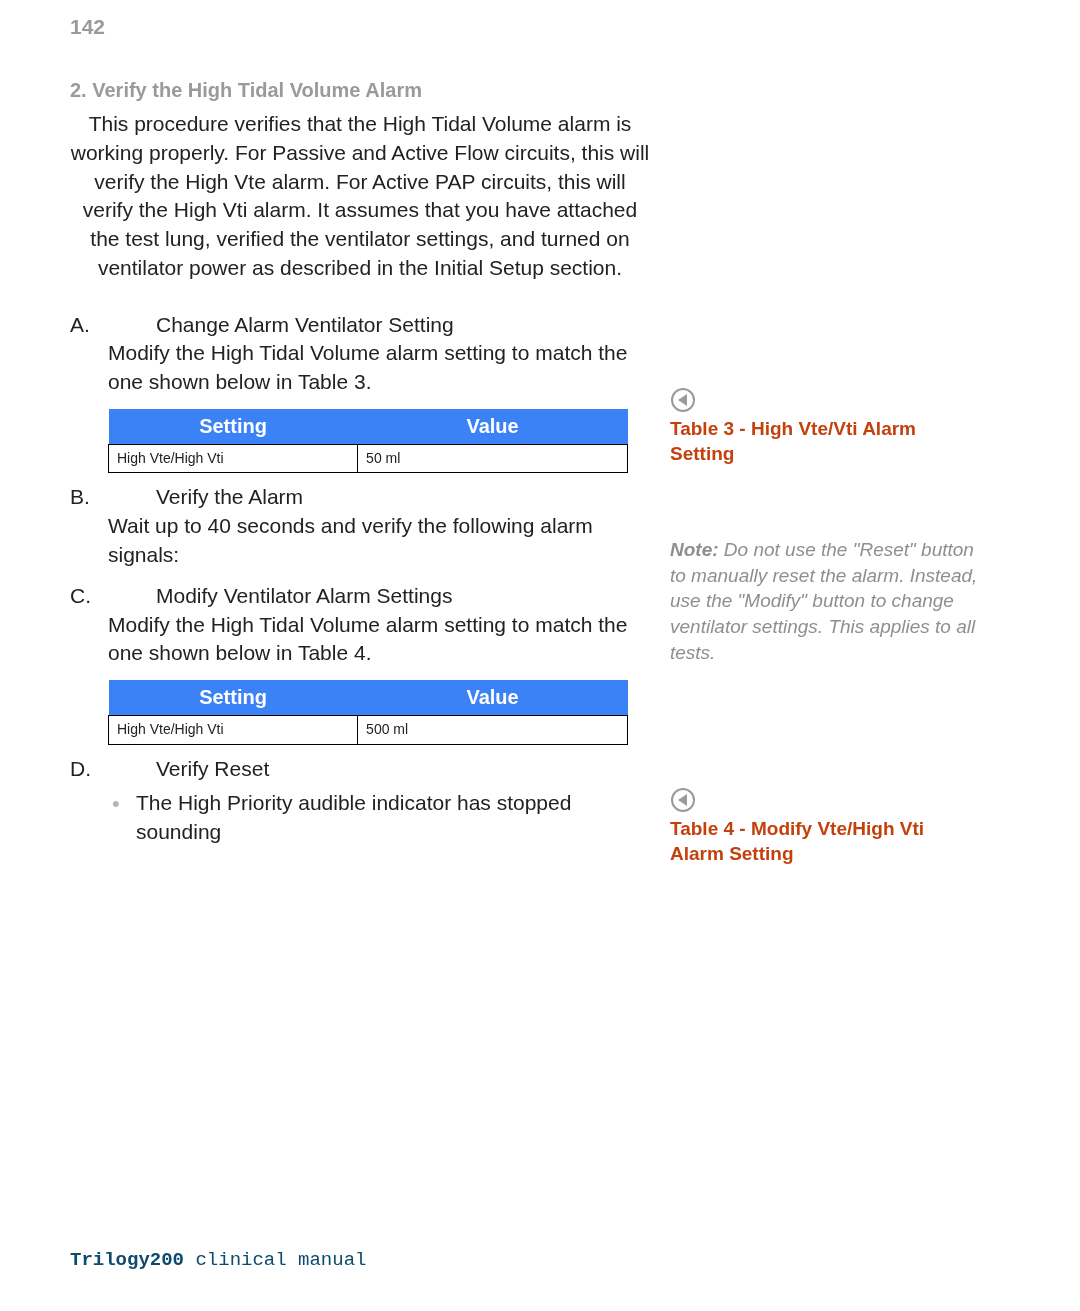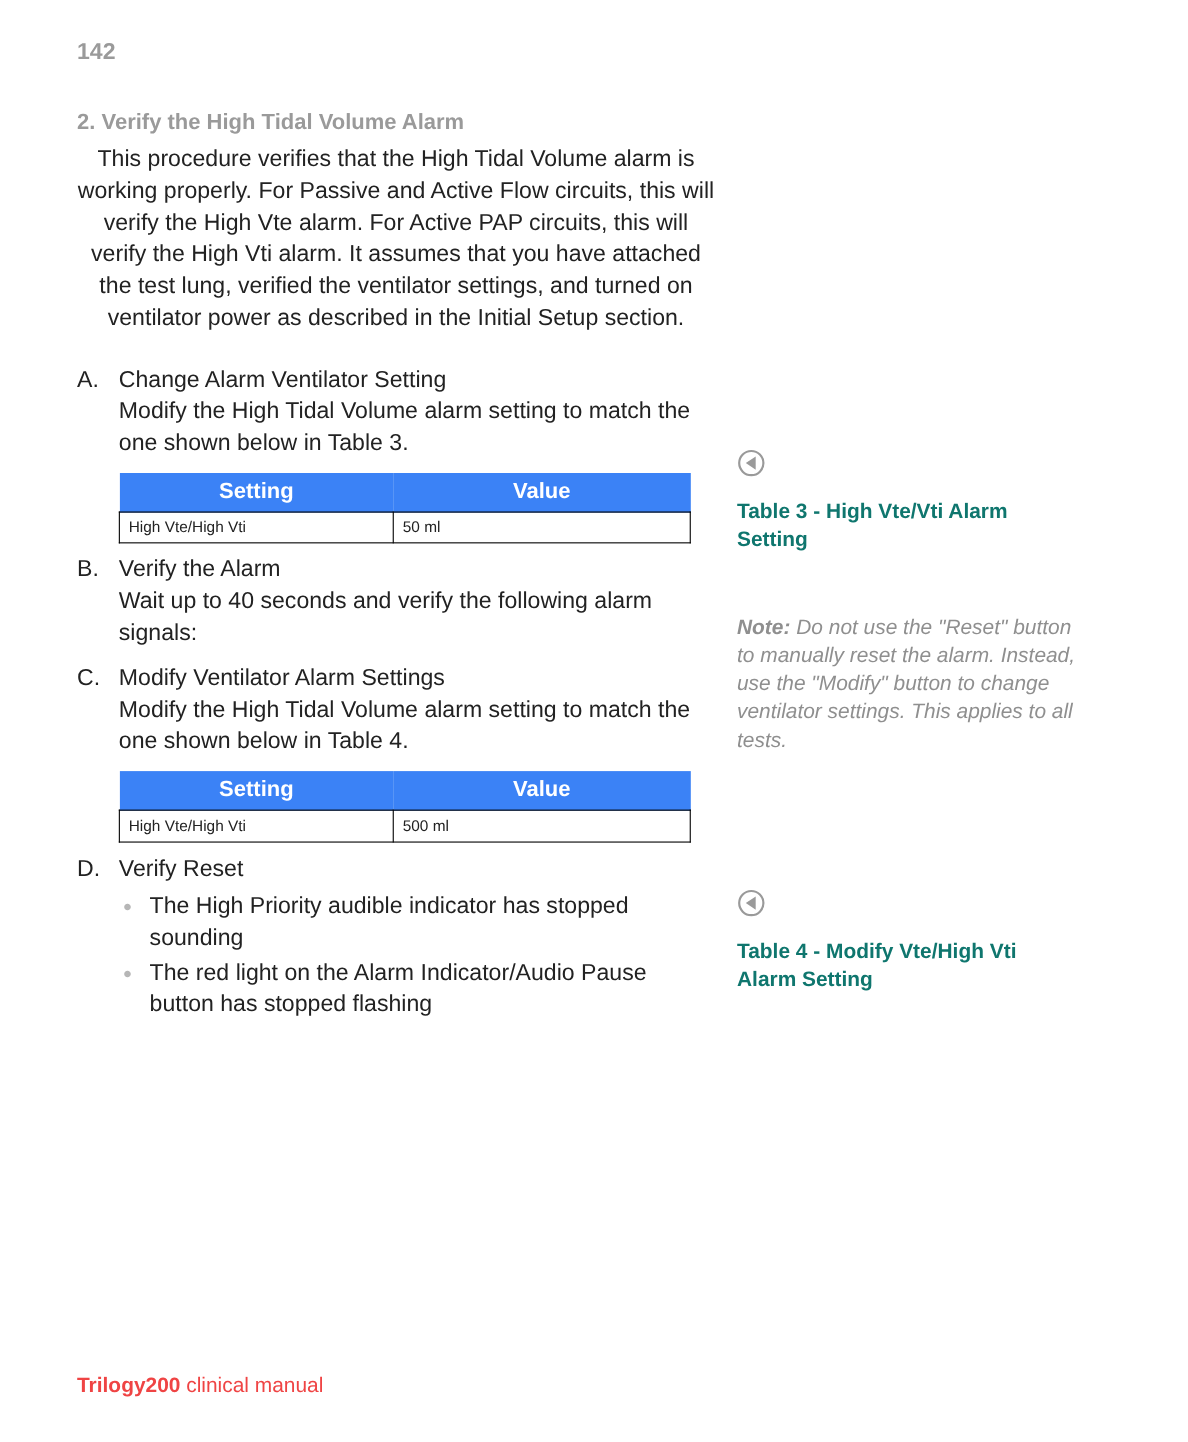--- a/index.html
+++ b/index.html
@@ -8,21 +8,21 @@
     background: #fff;
     width: 1080px;
     font-family: "Myriad Pro", "Segoe UI", Arial, sans-serif;
     color: #222;
   }
   .page {
     position: relative;
     width: 1080px;
     height: 1311px;
     box-sizing: border-box;
-    padding: 36px 70px 40px 70px;
+    padding: 15px 70px 40px 70px;
   }
   .page-num {
     font-weight: 700;
     font-size: 21px;
     color: #9a9a9a;
   }
   .main-row {
     display: flex;
     align-items: flex-start;
   }
@@ -63,20 +63,21 @@
     position: relative;
     margin-bottom: 8px;
   }
   ol.alpha > li > .lead {
     position: absolute;
     left: 0;
     top: 0;
   }
   ol.alpha > li > .li-body {
     display: block;
+    margin-left: 48px;
   }
   ol.alpha > li > p {
     margin: 0 0 12px 0;
   }
   ul.bullets {
     list-style: none;
     padding: 0;
     margin: 6px 0 6px 0;
   }
   ul.bullets > li {
@@ -120,42 +121,43 @@
   .pointer-icon {
     display: inline-block;
     width: 26px;
     height: 26px;
     vertical-align: top;
   }
   .pointer-icon svg { display:block; }
   .table-caption {
     font-size: 19px;
     font-weight: 700;
-    color: #0f766e;
+    color: #c2410c;
     line-height: 1.3;
-    margin-top: 20px;
+    margin-top: 4px;
   }
   .side-note {
     font-size: 19px;
     color: #8f8f8f;
     font-style: italic;
     line-height: 1.35;
   }
   .side-note .note-label {
     font-weight: 700;
     text-align: right;
   }
   .side-block { position: absolute; left:0; right:0; }
 
   .footer {
     position: absolute;
     left: 70px;
     bottom: 40px;
     font-size: 19px;
-    color: #ef4444;
+    color: #0c4a6e;
+    font-family: Liberation Mono, monospace;
   }
   .footer .strong { font-weight: 700; }
 </style>
 </head>
 <body>
 
 <div class="page">
 
   <div class="page-num">142</div>
 
@@ -213,21 +215,20 @@
               </tr>
             </tbody>
           </table>
         </li>
 
         <li>
           <span class="lead">D.</span>
           <span class="li-body">Verify Reset</span>
           <ul class="bullets">
             <li>The High Priority audible indicator has stopped sounding</li>
-            <li>The red light on the Alarm Indicator/Audio Pause button has stopped flashing</li>
           </ul>
         </li>
 
       </ol>
     </div>
 
     <div class="side-col">
 
       <div class="side-block" style="top:348px;">
         <span class="pointer-icon">

